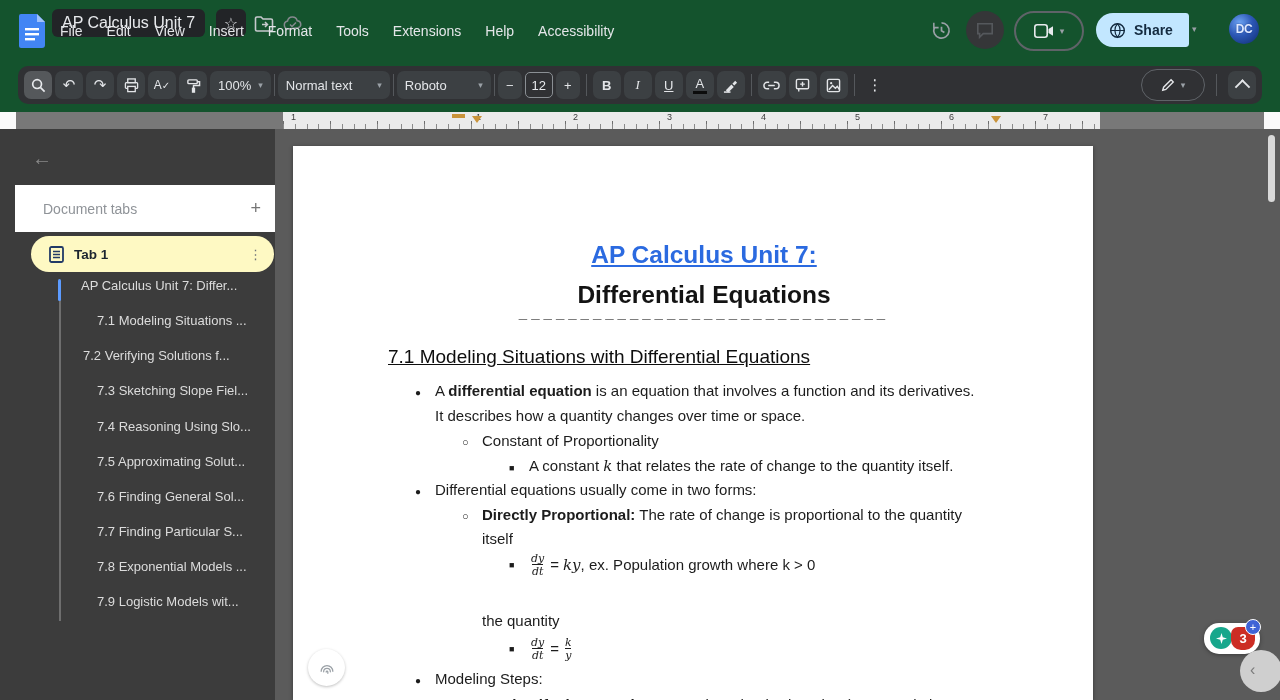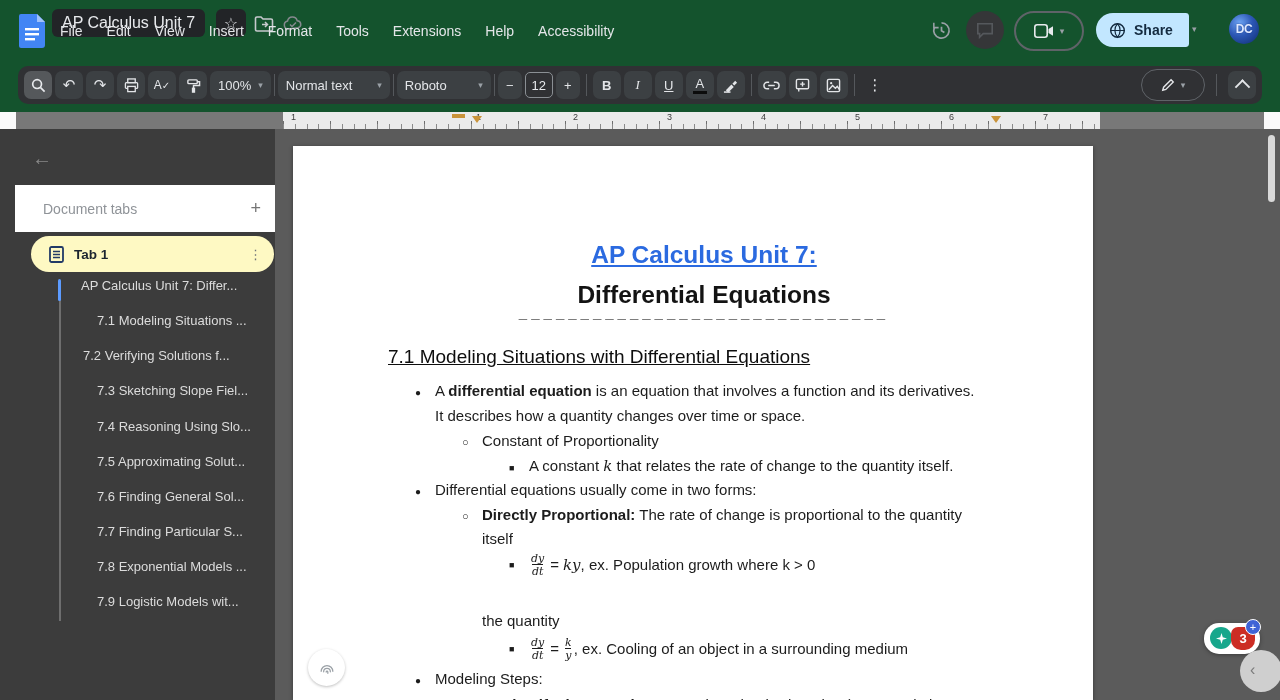--- a/index.html
+++ b/index.html
@@ -364,21 +364,20 @@
       <span class="mk mk3">■</span>
       <span class="frac">
           <span class="num">dy</span>
           <span class="den">dt</span>
         </span>
       <span style="margin:0 4px;">=</span>
       <span class="frac">
           <span class="num">k</span>
           <span class="den">y</span>
         </span>
-      <span>, ex. Cooling of an object in a surrounding medium</span>
     </div>
     <div class="abs docline" style="left:122px;top:523px;">
       <span class="mk mk1">●</span><span>Modeling Steps:</span>
     </div>
     <div class="abs docline" style="left:190px;top:549px;">
       <span class="mk">1.</span><b>Identify the Quantity</b><span>: Determine what is changing (e.g. population...</span>
     </div>
   </div>
 
   <div class="abs scroll-thumb"></div>

